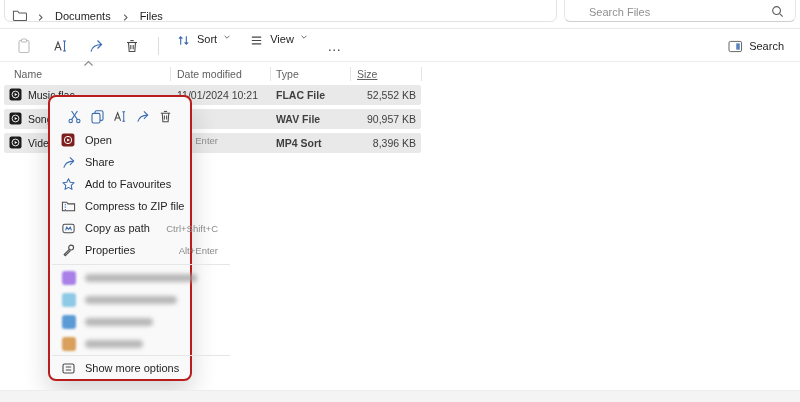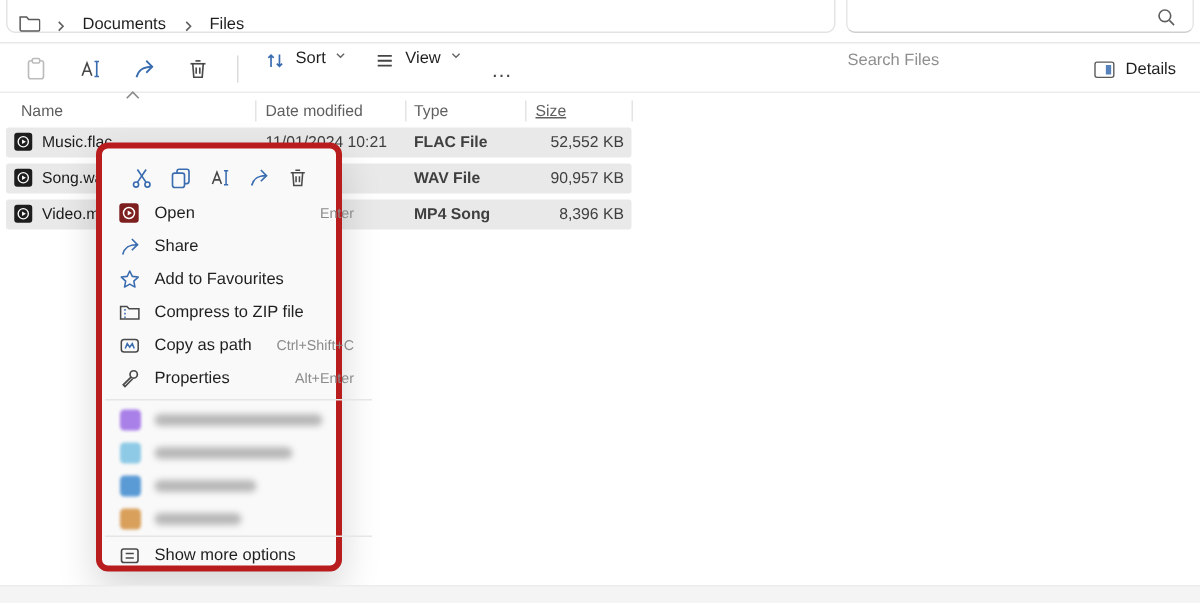--- a/index.html
+++ b/index.html
@@ -11,21 +11,21 @@
   }
   svg { display:block; }
 
   
   .cutline { position:absolute; top:0; left:214px; width:344px; height:2px; background:#3a3a3a; }
   .nav { position:absolute; top:0; left:0; width:800px; height:29px; background:#fff; border-bottom:1px solid #e9e9e9; }
   .addressbar { position:absolute; left:4px; top:-9px; width:553px; height:31px; border:1px solid #e3e3e3; border-radius:6px; background:#fff; }
   .breadcrumb { position:absolute; left:12px; top:6px; height:16px; display:flex; align-items:flex-end; gap:9px; }
   .crumb { color:#1f1f1f; cursor:default; padding:0 1px; }
   .searchbox { position:absolute; left:564px; top:-9px; width:232px; height:31px; border:1px solid #e7e7e7; border-bottom:1px solid #cfcfcf; border-radius:6px; background:#fff; }
-  .search-ph { position:absolute; left:0; top:14px; color:#8f8f8f;margin-top:28px; }
+  .search-ph { position:absolute; left:24px; top:14px; color:#8f8f8f; }
   .search-mag { position:absolute; right:11px; top:13px; }
 
   
   .toolbar { position:absolute; top:30px; left:0; width:800px; height:32px; border-bottom:1px solid #ececec; display:flex; align-items:center; padding:0 6px; }
   .tbtn { width:32px; height:26px; display:flex; align-items:center; justify-content:center; border-radius:4px; margin:0 2px; }
   .tsep { width:1px; height:18px; background:#dcdcdc; margin:0 8px; }
   .tbtn-lab { display:flex; gap:6px; height:26px; padding:0 7px; border-radius:4px; color:#1f1f1f; margin:0 2px; }
   .more-dots { font-size:14px; letter-spacing:1px; color:#454545; line-height:10px; }
   .details-btn { position:absolute; right:8px; top:33px; display:flex; align-items:center; gap:6px; height:26px; padding:0 8px; border-radius:4px; color:#1f1f1f; }
 
@@ -40,22 +40,22 @@
 
   
   .row { position:absolute; left:4px; width:417px; height:20px; background:#e9e9e9; border-radius:2px; }
   .ficon { position:absolute; left:5px; top:3px; }
   .fname { position:absolute; left:24px; top:4px; font-size:10.5px; color:#1b1b1b; }
   .fdate { position:absolute; left:173px; top:4px; font-size:10.5px; color:#3f3f3f; white-space:nowrap; }
   .ftype { position:absolute; left:272px; top:4px; font-size:10.5px; color:#3f3f3f;font-weight:bold; }
   .fsize { position:absolute; left:346px; top:4px; width:66px; text-align:right; font-size:10.5px; color:#3f3f3f; }
 
   
-  .ctxmenu { position:absolute; left:64px; top:95px; width:164px; height:286px; background:#f9f9f9;
-             border:4px solid #b91c1c; border-radius:8px; box-shadow:0 12px 26px rgba(0,0,0,0.16); }
+  .ctxmenu { position:absolute; left:48px; top:95px; width:144px; height:286px; background:#f9f9f9;
+             border:2px solid #b91c1c; border-radius:8px; box-shadow:0 12px 26px rgba(0,0,0,0.16); }
   .qa-row { position:absolute; top:5px; left:0; width:100%; height:28px; display:flex; align-items:center; justify-content:space-between; padding:0 13px; }
   .qa { width:26px; height:24px; display:flex; align-items:center; justify-content:center; border-radius:4px; }
   .mi { position:absolute; left:4px; width:174px; height:22px; border-radius:4px; }
   .mi-icon { position:absolute; left:7px; top:3px; }
   .mi-label { position:absolute; left:31px; top:4px; color:#1f1f1f; white-space:nowrap; }
   .mi-short { position:absolute; right:10px; top:5px; color:#8b8b8b; font-size:9.5px; }
   .msep { position:absolute; left:2px; width:178px; height:1px; background:#e6e6e6; }
   .red-item { position:absolute; left:4px; width:174px; height:20px; }
   .r-icon { position:absolute; left:8px; top:3px; width:14px; height:14px; border-radius:3px; filter:blur(1.2px); }
   .r-icon.c0 { background:#a97fe8; }
@@ -170,21 +170,21 @@
     <span class="more-dots">…</span>
   </div>
 </div>
 <div class="details-btn">
   <span>
     <svg width="15" height="13" viewBox="0 0 16 14" fill="none">
       <rect x="1" y="1.5" width="13.5" height="11" rx="1.5" stroke="#5a5a5a"></rect>
       <rect x="8.8" y="3.6" width="3.8" height="6.8" fill="#3a6cb0" opacity="0.85"></rect>
     </svg>
   </span>
-  <span>Details</span>
+  <span>Search</span>
 </div>
 
 <div class="headers">
   <span class="hcaret">
     <svg width="11" height="7" viewBox="0 0 11 7">
         <path d="M1.5 5.5 L5.5 1.5 L9.5 5.5" stroke="#8a8a8a" fill="none" stroke-width="1.1"></path>
       </svg>
   </span>
   <span class="hname">Name</span>
   <span class="hsep" style="left:170px"></span>
@@ -223,21 +223,21 @@
 </div>
 <div class="row" style="top:133px">
   <span class="ficon">
     <svg width="13" height="13" viewBox="0 0 13 13">
         <rect x="0.5" y="0.5" width="12" height="12" rx="2" fill="#1d1d1d"></rect>
         <circle cx="6.5" cy="6.5" r="3.4" fill="none" stroke="#fff" stroke-width="0.9"></circle>
         <path d="M5.7 5 L8.3 6.5 L5.7 8 Z" fill="#fff"></path>
       </svg>
   </span>
   <span class="fname">Video.mp4</span>
-  <span class="ftype">MP4 Song</span>
+  <span class="ftype">MP4 Sort</span>
   <span class="fsize">8,396 KB</span>
 </div>
 
 <div class="ctxmenu">
 
   <div class="qa-row">
     <div class="qa">
       <span>
         <svg width="15" height="15" viewBox="0 0 15 15" fill="none" stroke="#3a6cb0" stroke-width="1.1">
           <path d="M4.6 2 L10.4 10.6"></path>

